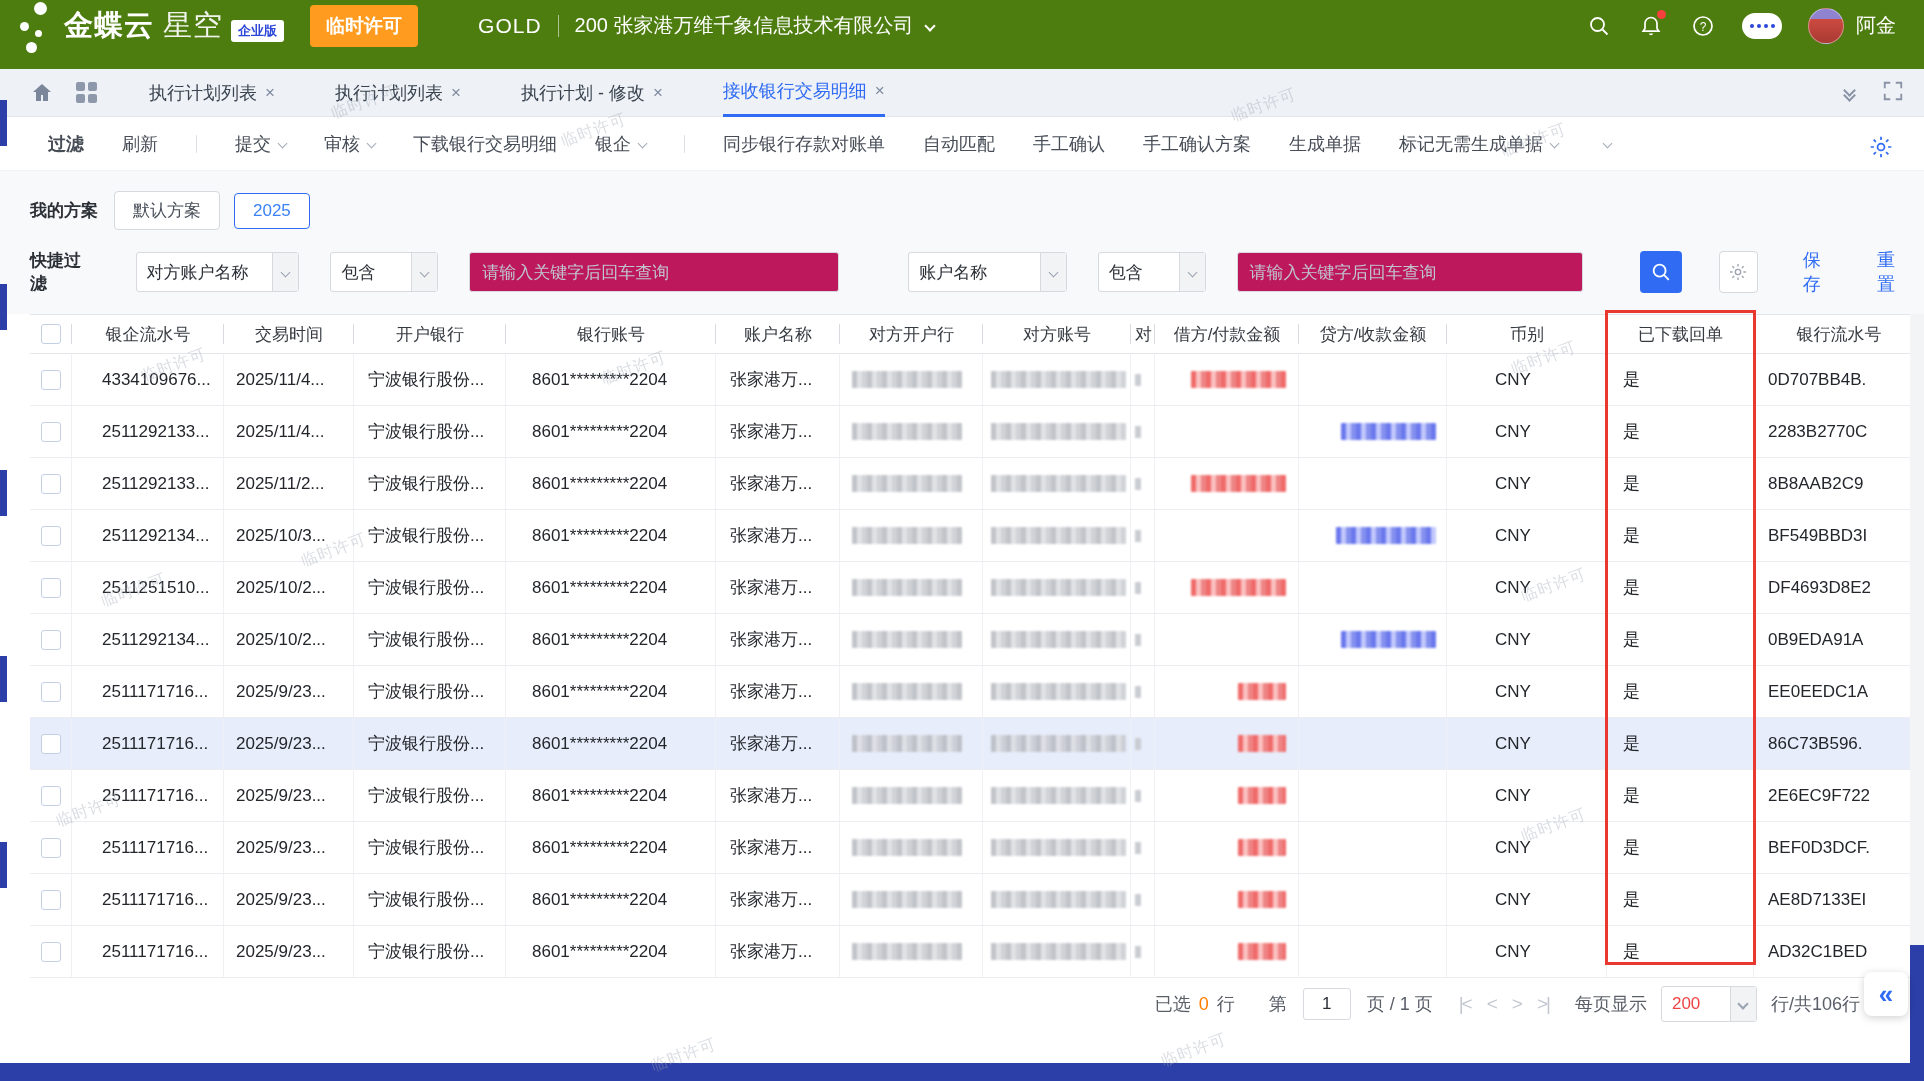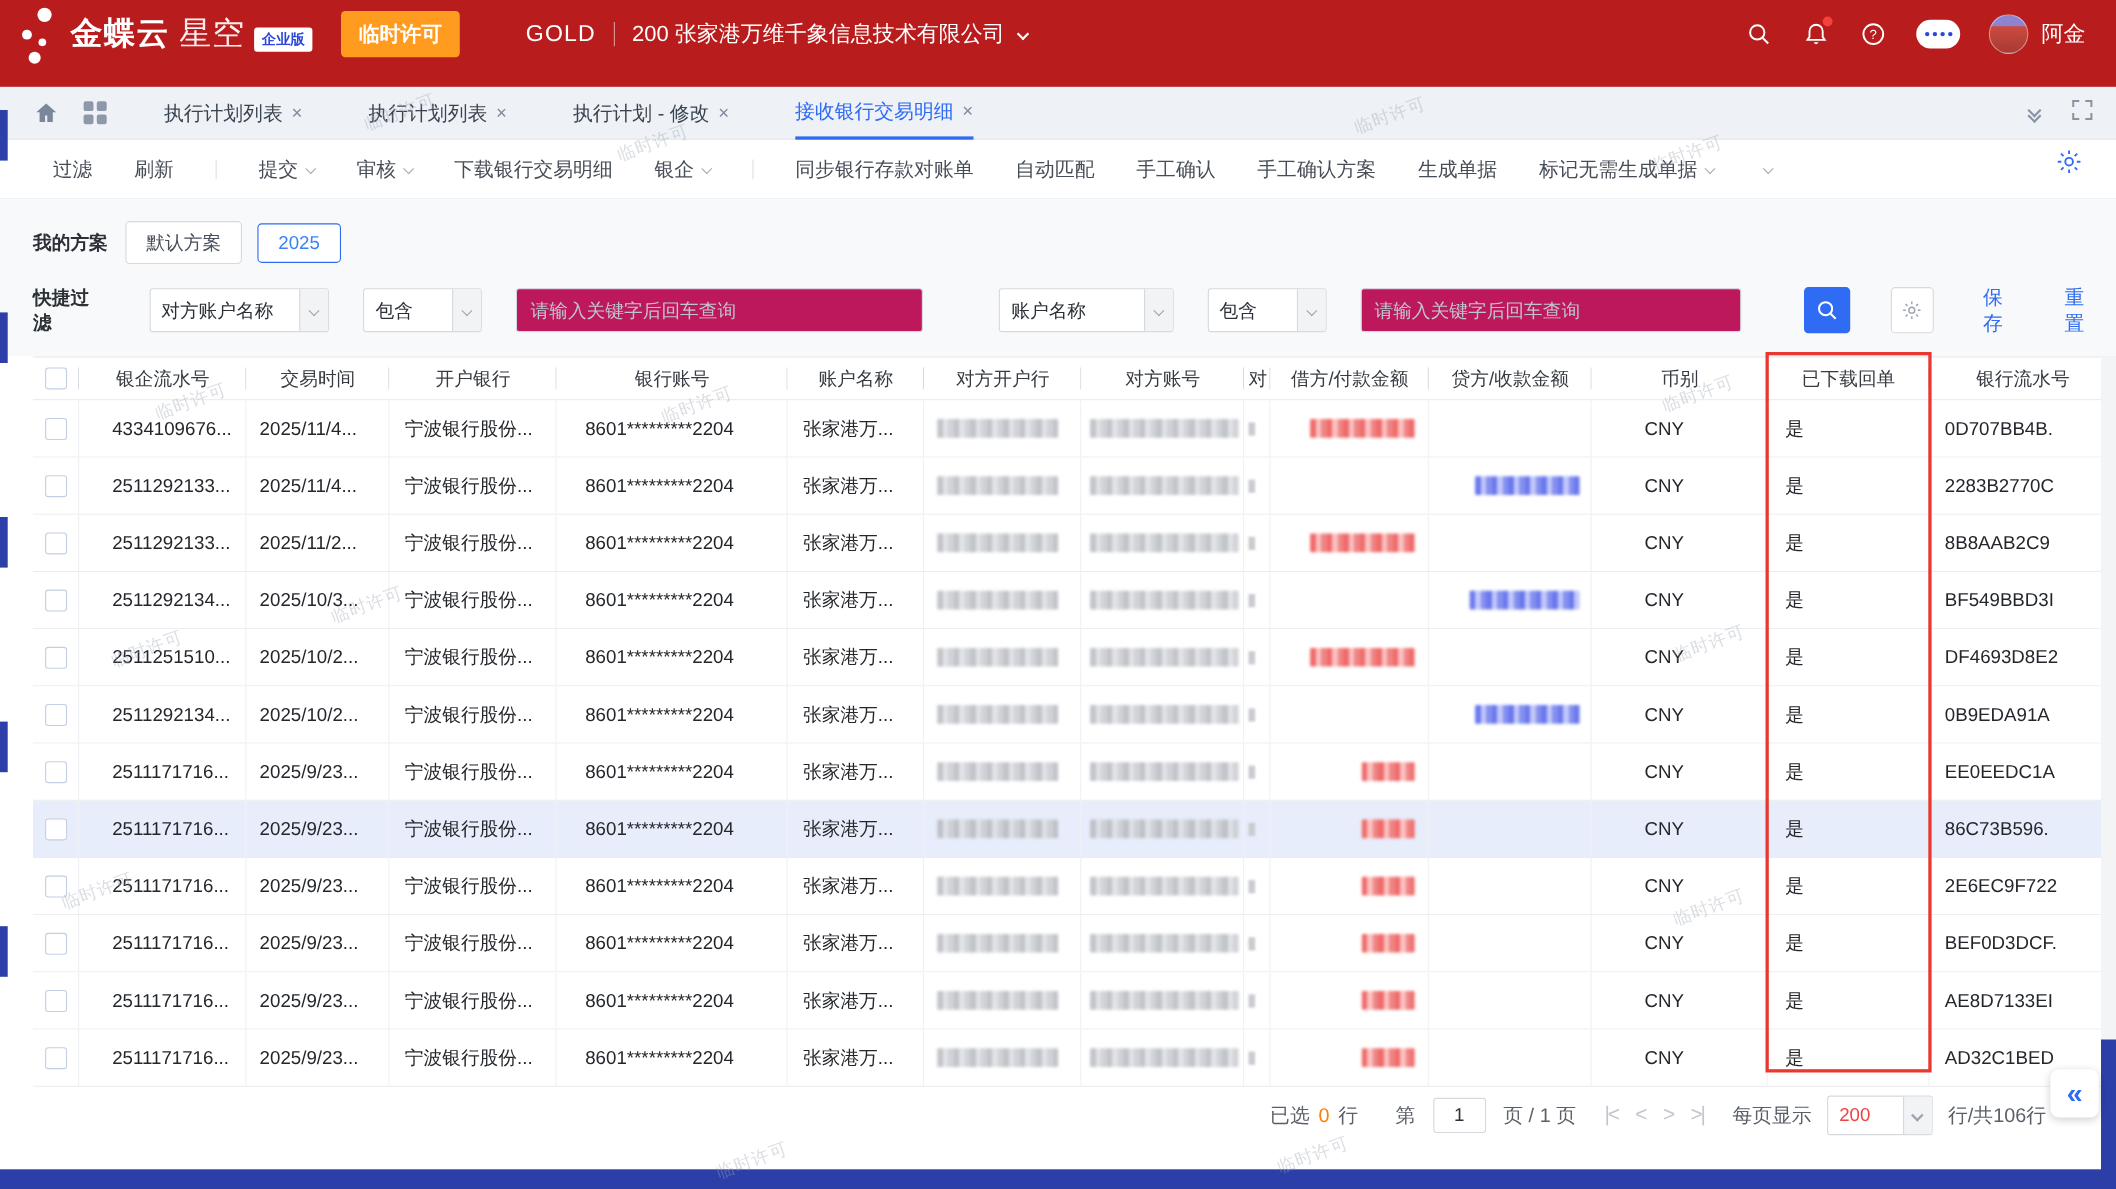--- a/index.html
+++ b/index.html
@@ -1,21 +1,21 @@
 <!DOCTYPE html>
 <html><head>
 <meta charset="utf-8">
 <style>
   * { margin:0; padding:0; box-sizing:border-box; }
   html,body { width:1924px; height:1081px; overflow:hidden; background:#fff;
     font-family:"Liberation Sans","DejaVu Sans",sans-serif; }
   .app { position:relative; width:1924px; height:1081px; background:#fff; }
 
   
-  .hdr { height:79px; background:#b91c1c; display:flex; align-items:center; padding:0 28px 18px 18px; position:relative; }
+  .hdr { height:69px; background:#4d7c0f; display:flex; align-items:center; padding:0 28px 18px 18px; position:relative; }
   .logo-dots { width:40px; height:52px; position:relative; margin-right:6px; }
   .logo-dots i { position:absolute; background:#fff; border-radius:50%; }
   .logo-dots i:nth-child(1){ width:13px;height:13px;left:16px;top:2px; }
   .logo-dots i:nth-child(2){ width:9px;height:9px;left:2px;top:22px; }
   .logo-dots i:nth-child(3){ width:7px;height:7px;left:17px;top:30px; }
   .logo-dots i:nth-child(4){ width:11px;height:11px;left:8px;top:42px; }
   .logo-txt { color:#fff; font-size:29px; font-weight:bold; letter-spacing:1px; }
   .logo-txt .lt2 { font-weight:normal; opacity:.92; }
   .ed-badge { background:#fff; color:#2b46d8; font-size:13px; font-weight:bold; border-radius:3px; padding:2px 7px; margin:10px 0 0 8px; }
   .lic-badge { background:#ff9c20; color:#fff; font-size:19px; font-weight:bold; border-radius:4px; padding:8px 16px; margin-left:26px; }
@@ -226,21 +226,21 @@
       <span>
         <svg width="22" height="22" viewBox="0 0 24 24" fill="none" stroke="#8a93a6" stroke-width="2">
             <path d="M3 9V3h6M15 3h6v6M21 15v6h-6M9 21H3v-6"></path>
           </svg>
       </span>
     </span>
   </div>
 
   <div class="toolbar">
 
-      <span style="display:inline-flex;align-items:center;">
+      <span style="display:inline-flex;align-items:center;font-weight:bold;">
         <span class="tb-item">
           <span>过滤</span>
 
         </span>
 
       </span>
 
       <span style="display:inline-flex;align-items:center;">
         <span class="tb-item">
           <span>刷新</span>

